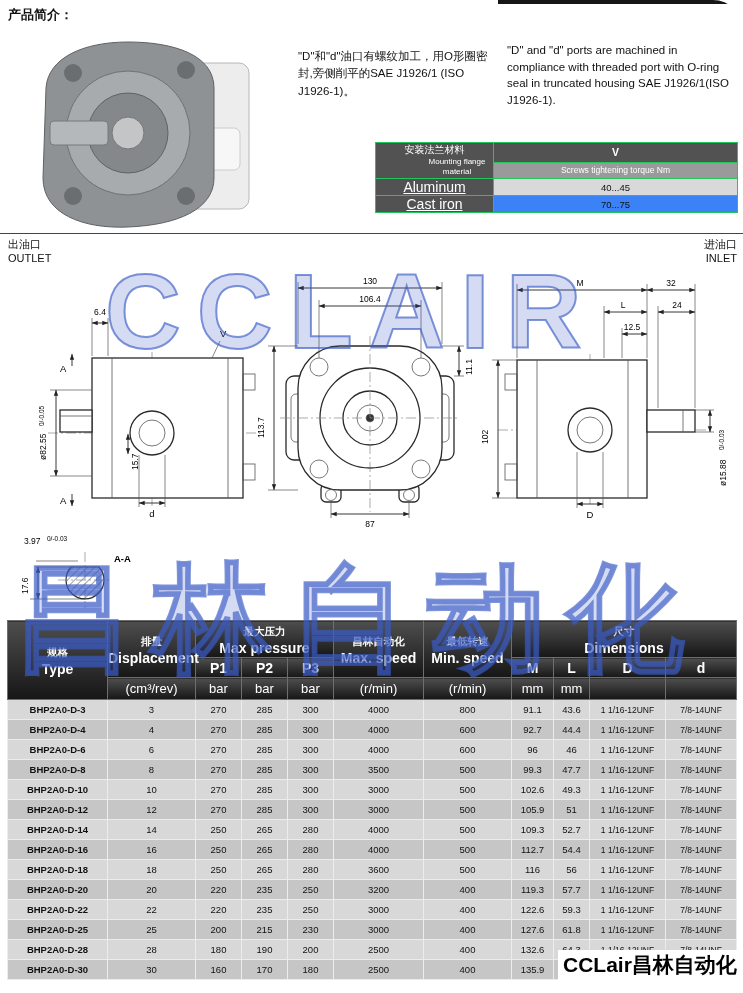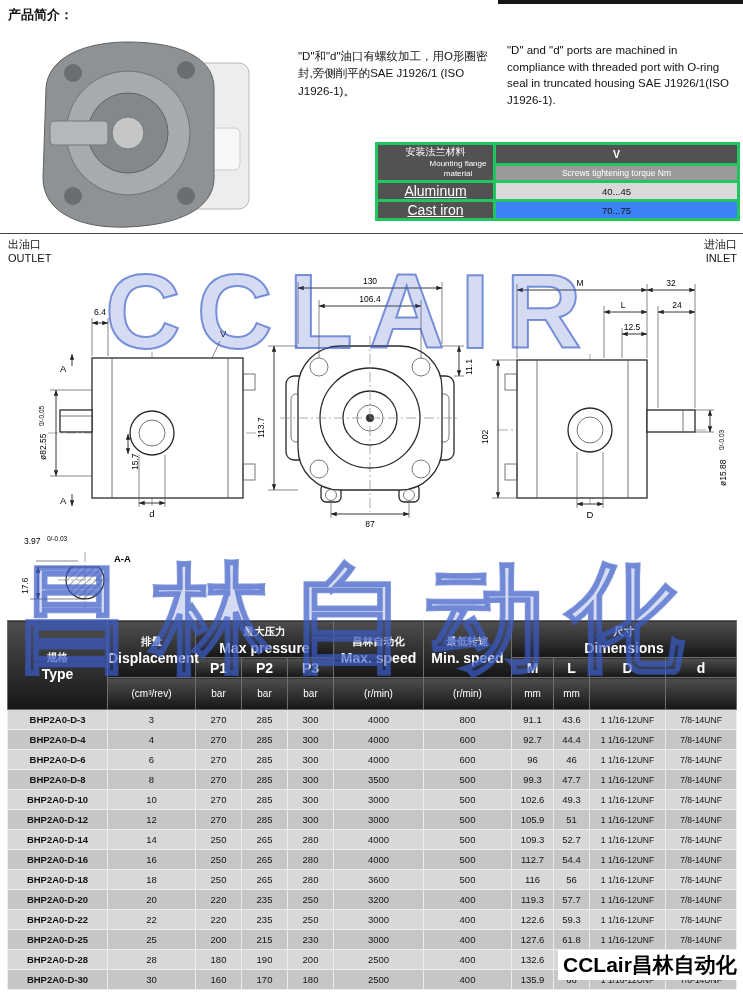--- a/index.html
+++ b/index.html
@@ -1,31 +1,31 @@
 <!DOCTYPE html>
 <html><head>
 <meta charset="utf-8">
 <style>
   * { box-sizing: border-box; }
   html, body { margin:0; padding:0; background:#fff; }
   .page { position:relative; width:743px; height:993px; background:#fff;
-          font-family:"Liberation Sans","DejaVu Sans",sans-serif; color:#111; overflow:hidden; }
+          font-family:"Liberation Sans","DejaVu Sans",sans-serif; color:#111; overflow:hidden;border-radius:30px; }
 
   .top-crop { position:absolute; left:498px; top:0; width:245px; height:4px; background:#161616; }
   .page-title { position:absolute; left:8px; top:6px; font-size:13px; font-weight:bold; }
 
   .pump-photo { position:absolute; left:28px; top:28px; }
 
   .intro-cn { position:absolute; left:298px; top:48px; width:202px; font-size:11.5px; line-height:1.5; }
   .intro-en { position:absolute; left:507px; top:42px; width:222px; font-size:11.5px; line-height:1.45; }
 
   
   .flange { position:absolute; left:375px; top:142px; width:362px; border-collapse:collapse;
             text-align:center; table-layout:fixed; }
-  .flange td { border:3px solid #22c55e; padding:0; vertical-align:middle; }
+  .flange td { border:1px solid #22c55e; padding:0; vertical-align:middle; }
   .fd   { background:#525252; color:#fff; }
   .fmat { font-size:10px; line-height:1.35; }
   .fen  { font-size:8px;padding-left:45px; }
   .fv   { font-size:10.5px; font-weight:bold; height:18px; }
   .fmid { background:#9a9a9a; color:#fff; font-size:8.5px; height:15px; }
   .fl1  { background:#d9d9d9; font-size:9.5px; height:17px; }
   .fl2  { background:#3b82f6; font-size:9.5px; height:17px; }
   .fsm  { font-size:14px; height:17px;text-decoration:underline; }
 
   .divider { position:absolute; left:0; top:233px; width:743px; border-top:1px solid #444; }
@@ -49,21 +49,21 @@
   .wm1 { left:105px; top:252px; font-size:105px; letter-spacing:16px; }
   .wm2 { left:14px;  top:540px; font-size:118px; letter-spacing:20px; }
 
   
   .spec-wrap { position:absolute; left:7px; top:620px; z-index:2; }
   .spec { border-collapse:collapse; table-layout:fixed; width:729px; }
   .spec th { background:linear-gradient(180deg,#4e4e4e,#161616); color:#fff; font-weight:bold;
              border:1px solid #6e6e6e; padding:0; vertical-align:middle; text-align:center; }
   .spec thead tr:nth-child(1) th { height:34px; }
   .spec thead tr:nth-child(2) th { height:20px; font-size:14px; }
-  .spec thead tr.units th { height:32px; font-size:10px; font-weight:normal; }
+  .spec thead tr.units th { height:22px; font-size:13px; font-weight:normal; }
   .spec .cn { font-size:10.5px; }
   .spec .en { font-size:14px; font-weight:bold;text-align:center; }
   .spec tbody td { text-align:center; height:20px; border:1px solid #ececec;
                    color:#111; font-size:9.5px; padding:0; }
   .spec tbody tr:nth-child(odd)  td { background:#d8d8d8; }
   .spec tbody tr:nth-child(even) td { background:#c6c6c6; }
   .spec tbody td:first-child { font-weight:bold; font-size:9.5px; }
   .spec tbody td:nth-child(10), .spec tbody td:nth-child(11) { font-size:8.5px; }
 
   .brand { position:absolute; left:558px; top:950px; z-index:9; font-size:21px; font-weight:bold;

